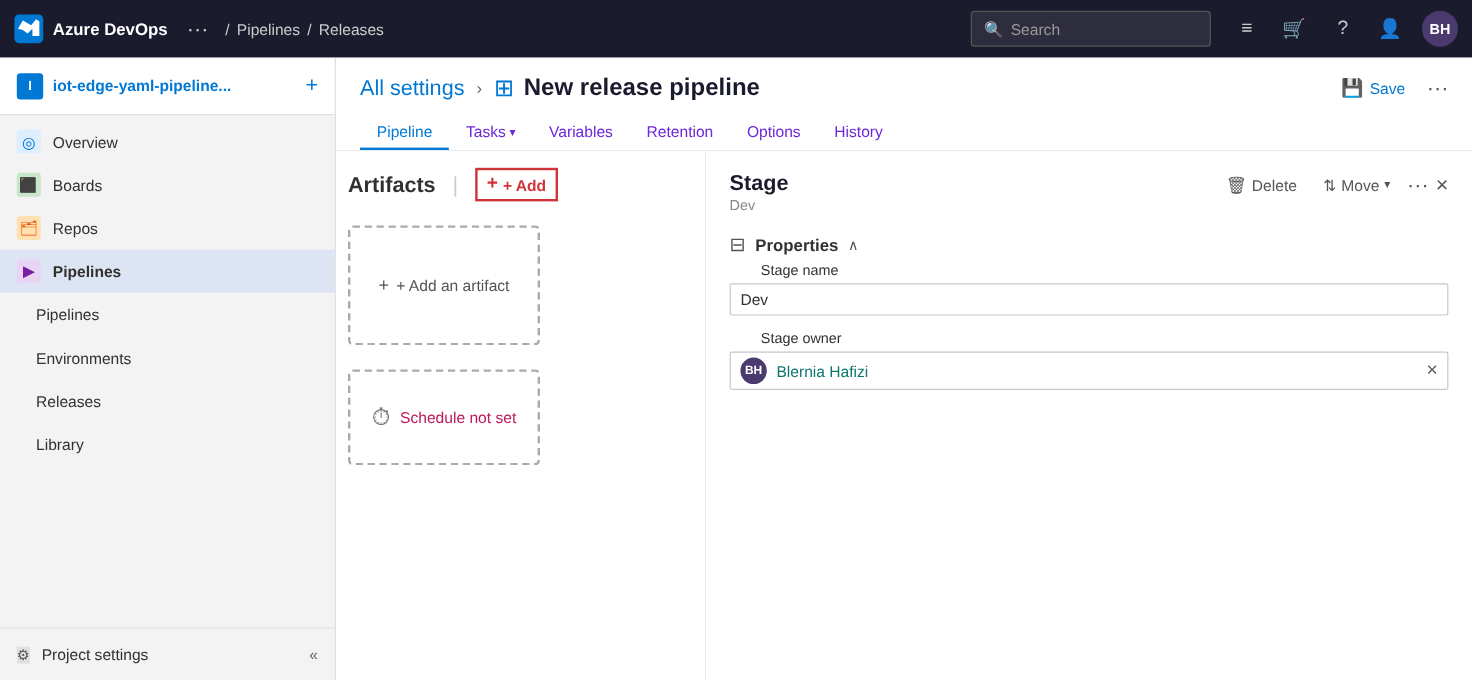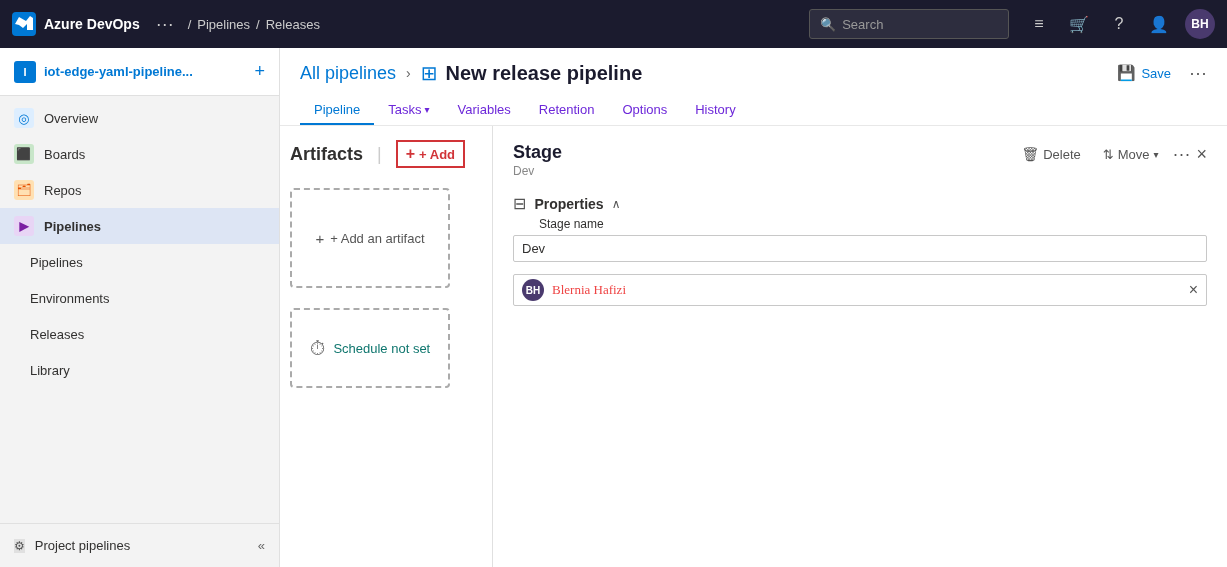--- a/index.html
+++ b/index.html
@@ -134,25 +134,25 @@
 
     .artifact-placeholder {
       width: 160px; height: 100px; border: 2px dashed #aaa; border-radius: 4px; display: flex; align-items: center; justify-content: center; cursor: pointer; margin-bottom: 20px; color: #555;
     }
     .artifact-placeholder-inner { display: flex; align-items: center; gap: 6px; font-size: 13px; color: #555; }
 
     .schedule-box {
       width: 160px; height: 80px; border: 2px dashed #aaa; border-radius: 4px; display: flex; align-items: center; justify-content: center; gap: 8px; cursor: pointer; margin-top: 4px;
     }
     .schedule-icon { font-size: 20px; color: #666; }
-    .schedule-text { font-size: 13px; color: #0f766e; font-weight: 500; }
+    .schedule-text { font-size: 13px; color: #be185d; font-weight: 500; }
 
     
     .stage-panel {
-      width: 735px; background: #fff; border-left: 1px solid #e0e0e0; overflow-y: auto; flex-shrink: 0; padding: 16px 20px;
+      width: 640px; background: #fff; border-left: 1px solid #e0e0e0; overflow-y: auto; flex-shrink: 0; padding: 16px 20px;
     }
     .stage-panel-header {
       display: flex; align-items: flex-start; justify-content: space-between; margin-bottom: 4px;
     }
     .stage-title-block {}
     .stage-title { font-size: 18px; font-weight: 600; color: #1b1b2e; }
     .stage-subtitle { font-size: 12px; color: #888; margin-top: 1px; }
     .stage-actions { display: flex; align-items: center; gap: 6px; }
     .stage-delete-btn {
       display: flex; align-items: center; gap: 4px; color: #555; font-size: 13px; background: none; border: none; cursor: pointer; padding: 4px 8px;
@@ -175,21 +175,21 @@
     .form-label { font-size: 12px; color: #323130; margin-bottom: 4px; margin-left: 26px; }
     .form-input {
       width: 100%; border: 1px solid #c8c8c8; border-radius: 2px; padding: 5px 8px; font-size: 13px; color: #323130; outline: none; margin-bottom: 12px;
     }
     .stage-owner-field {
       display: flex; align-items: center; gap: 8px; border: 1px solid #c8c8c8; border-radius: 2px; padding: 4px 8px; margin-bottom: 12px; background: #fff;
     }
     .owner-avatar {
       width: 22px; height: 22px; border-radius: 50%; background: #4a3a6e; color: #fff; font-size: 10px; font-weight: 600; display: flex; align-items: center; justify-content: center; flex-shrink: 0;
     }
-    .owner-name { font-size: 13px; color: #ef4444; flex: 1; font-family: Liberation Serif, serif; }
+    .owner-name { font-size: 13px; color: #0f766e; flex: 1; }
     .owner-clear { background: none; border: none; color: #555; font-size: 16px; cursor: pointer; }
 
     
     .icon-overview { background: #e3f2fd; }
   </style>
 </head>
 <body>
 
 <div class="topbar">
   <div class="topbar-logo">
@@ -254,31 +254,31 @@
       <div class="sidebar-item" style="padding-left: 30px;">
         <span>Releases</span>
       </div>
       <div class="sidebar-item" style="padding-left: 30px;">
         <span>Library</span>
       </div>
     </nav>
     <div class="sidebar-footer">
       <div class="sidebar-collapse-btn">
         <div class="nav-icon" style="background:#e0e0e0; color:#555; font-size:12px;">⚙</div>
-        <span>Project pipelines</span>
+        <span>Project settings</span>
         <span style="margin-left:auto; color:#666; font-size:13px;">«</span>
       </div>
     </div>
   </div>
 
   <div class="content">
 
     <div class="page-header">
       <div class="page-header-top">
-        <a href="#" class="breadcrumb-all">All pipelines</a>
+        <a href="#" class="breadcrumb-all">All settings</a>
         <span class="breadcrumb-chevron">›</span>
         <span class="page-title-icon">⊞</span>
         <h1 class="page-title">New release pipeline</h1>
         <div class="page-header-actions">
           <button class="btn-save">
             <span style="font-size:15px;">💾</span>
             <span>Save</span>
           </button>
           <button class="btn-more">···</button>
         </div>
@@ -359,20 +359,21 @@
         <div class="stage-section">
           <div class="stage-section-header">
             <span class="stage-section-icon">⊟</span>
             <span class="stage-section-title">Properties</span>
             <span class="stage-section-chevron">∧</span>
           </div>
 
           <div class="form-label">Stage name</div>
           <input class="form-input" type="text" value="Dev" style="">
 
+          <div class="form-label">Stage owner</div>
           <div class="stage-owner-field">
             <div class="owner-avatar">BH</div>
             <span class="owner-name">Blernia Hafizi</span>
             <button class="owner-clear">×</button>
           </div>
         </div>
       </div>
 
     </div>
   </div>

